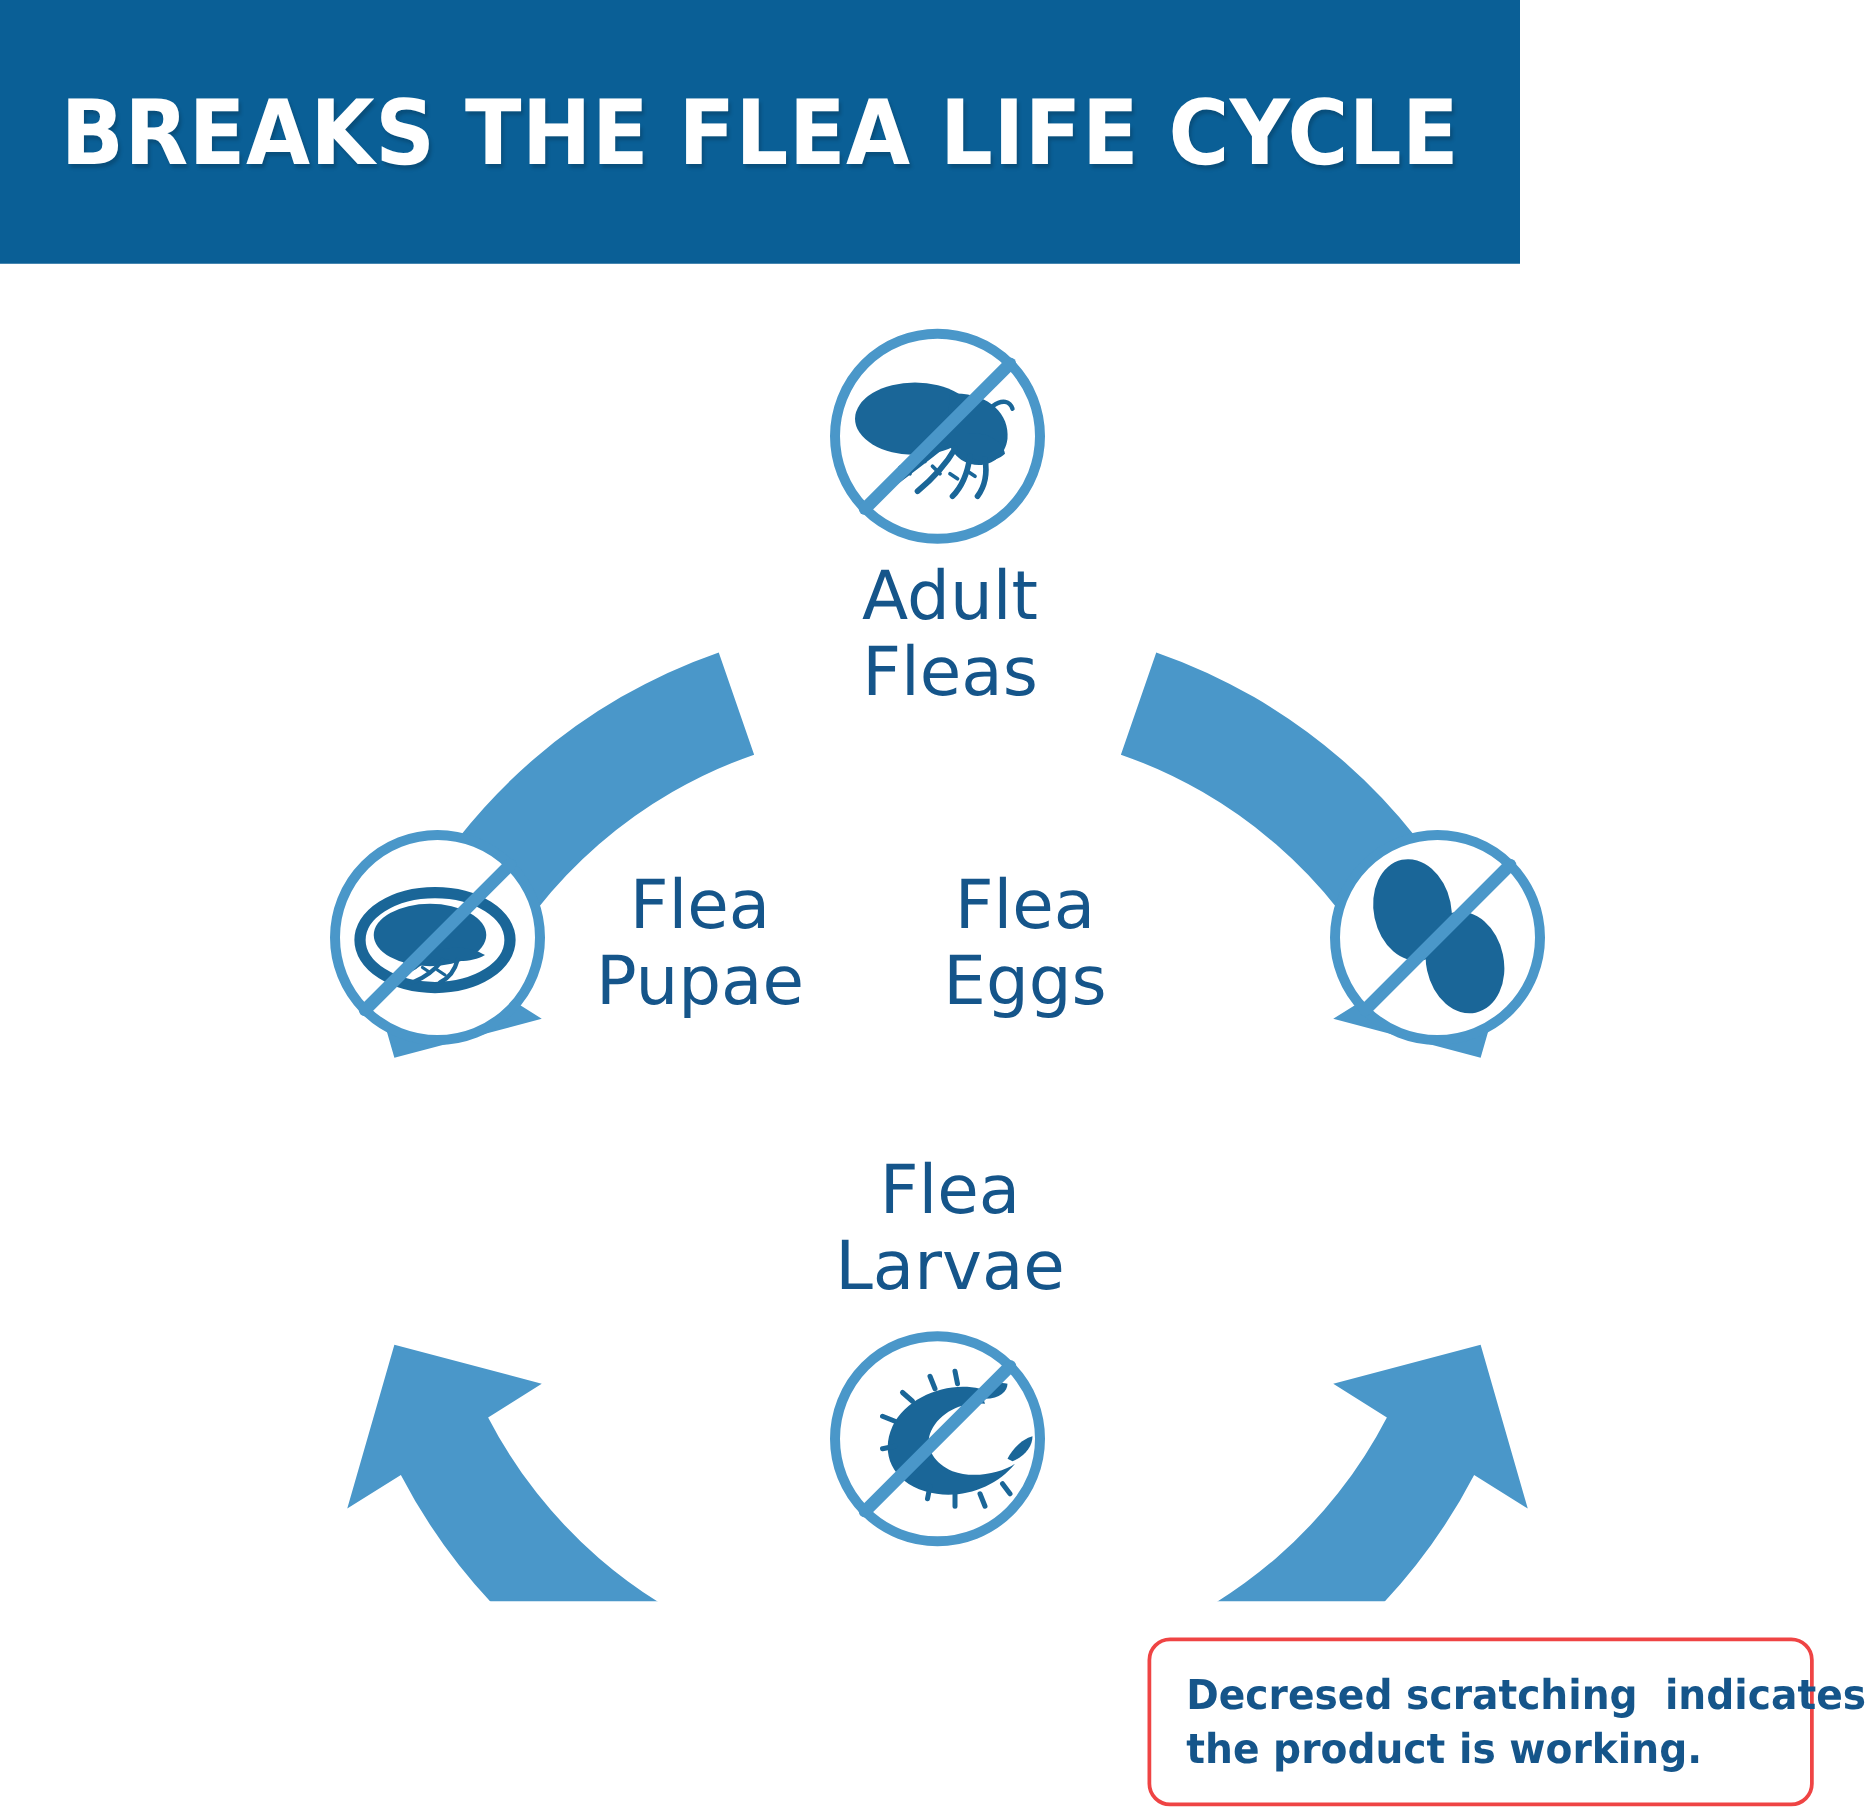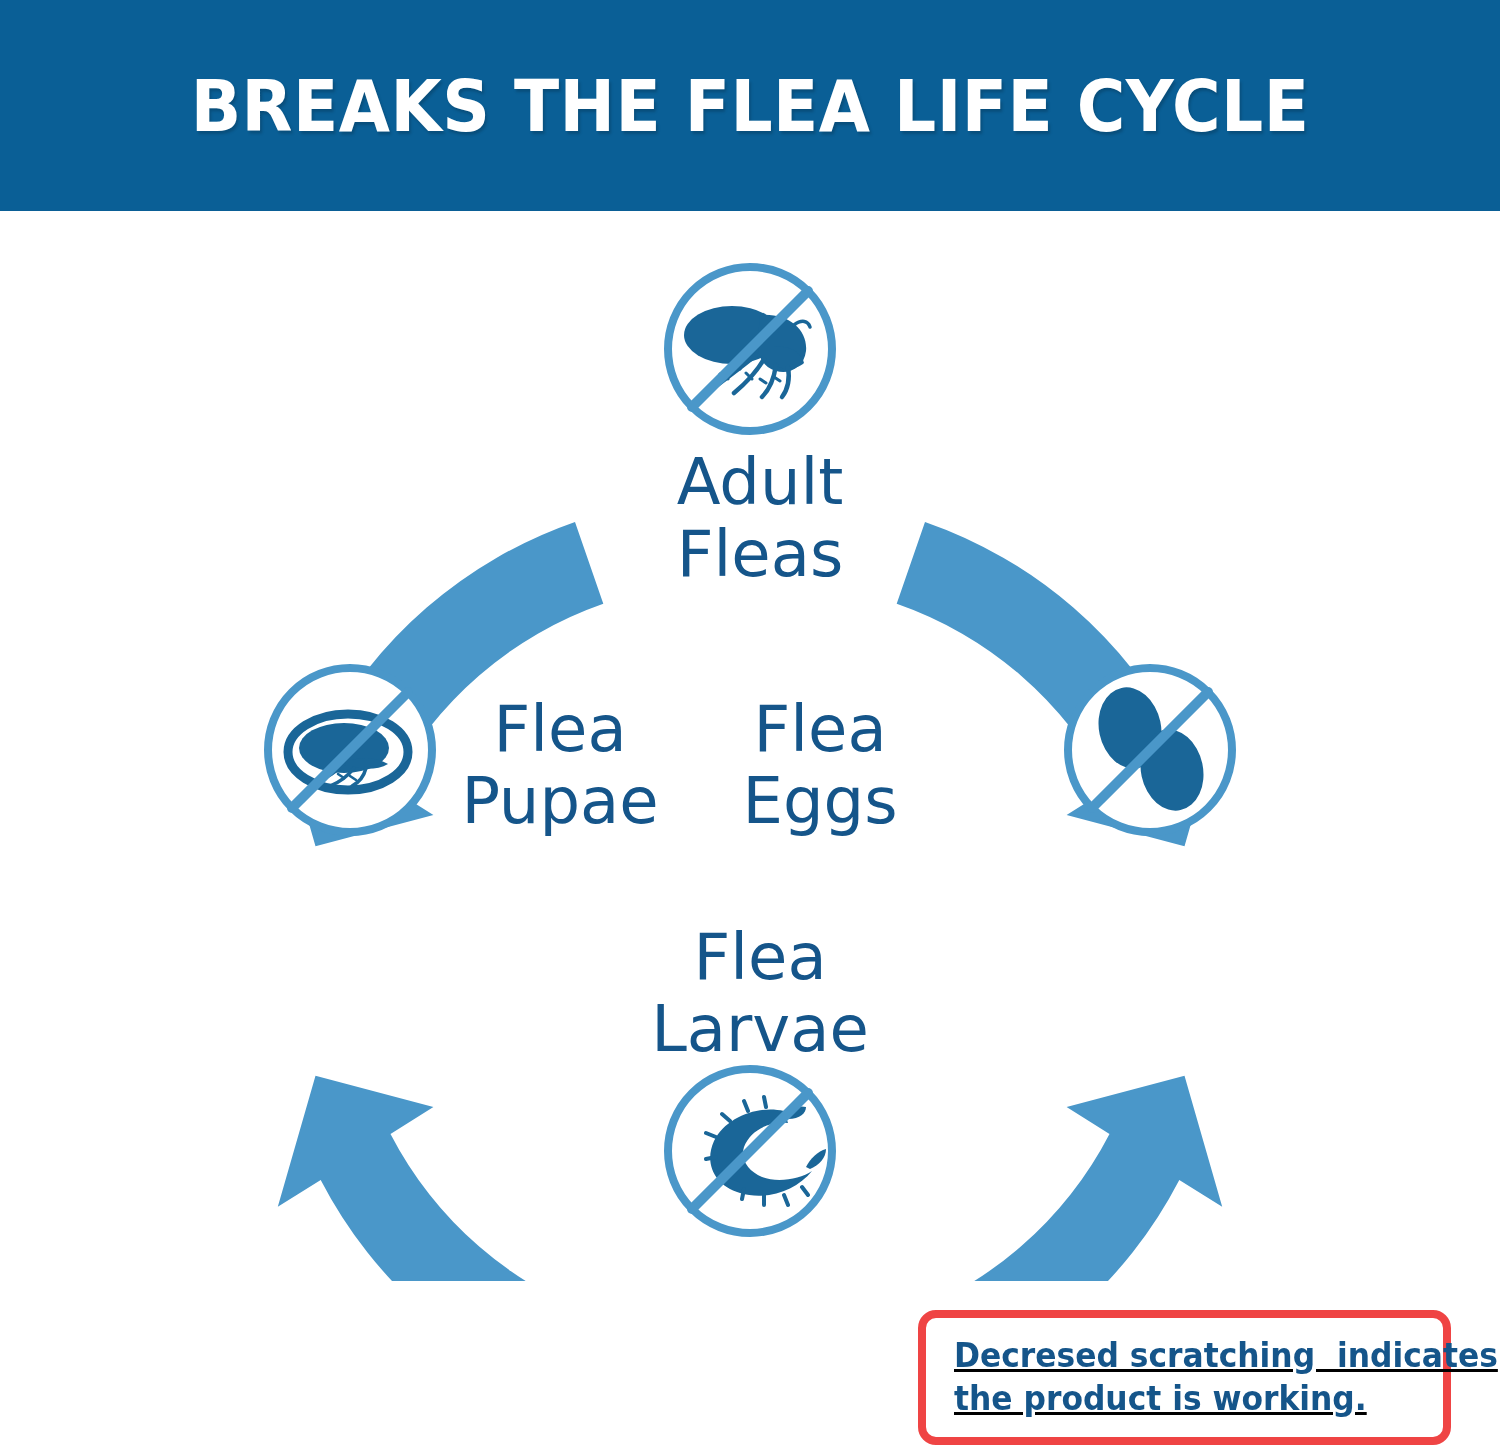--- a/index.html
+++ b/index.html
@@ -14,21 +14,21 @@
     overflow: hidden;
     font-family: "DejaVu Sans", "Liberation Sans", sans-serif;
     -webkit-font-smoothing: antialiased;
   }
 
   
   #header-banner {
     position: absolute;
     left: 0;
     top: 0;
-    width: 1500px;
+    width: 1216px;
     height: 211px;
     background: #0a5f96;
     display: flex;
     align-items: center;
     justify-content: center;
   }
   #header-title {
     color: #ffffff;
     font-family: "DejaVu Sans", "Liberation Sans", sans-serif;
     font-weight: bold;
@@ -56,21 +56,21 @@
     height: 1070px;
     display: block;
   }
 
   
   .stage-label {
     position: absolute;
     color: #15558a;
     font-family: "DejaVu Sans", "Liberation Sans", sans-serif;
     font-weight: 400;
-    font-size: 64px;
+    font-size: 54px;
     line-height: 1.13;
     text-align: center;
     white-space: pre-line;
   }
   #label-adult-fleas {
     left: 560px;
     top: 235px;
     width: 400px;
   }
   #label-flea-eggs {
@@ -106,22 +106,21 @@
     display: flex;
     flex-direction: column;
     justify-content: center;
     padding: 0 22px;
   }
   .badge-filled {
     background: #16629b;
   }
   .badge-outlined {
     background: #ffffff;
-    border: 8px solid #ef4444;
-    text-decoration: underline;
+    border: 3px solid #ef4444;
   }
   .badge-title {
     color: #ffffff;
     font-family: "DejaVu Sans", "Liberation Sans", sans-serif;
     font-weight: bold;
     font-size: 35px;
     transform: scaleX(0.93);
     transform-origin: left center;
     white-space: nowrap;
     line-height: 1.28;

